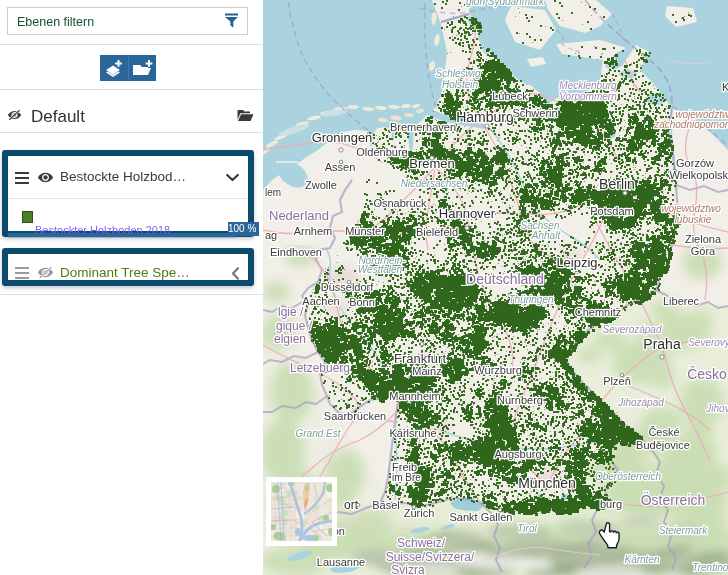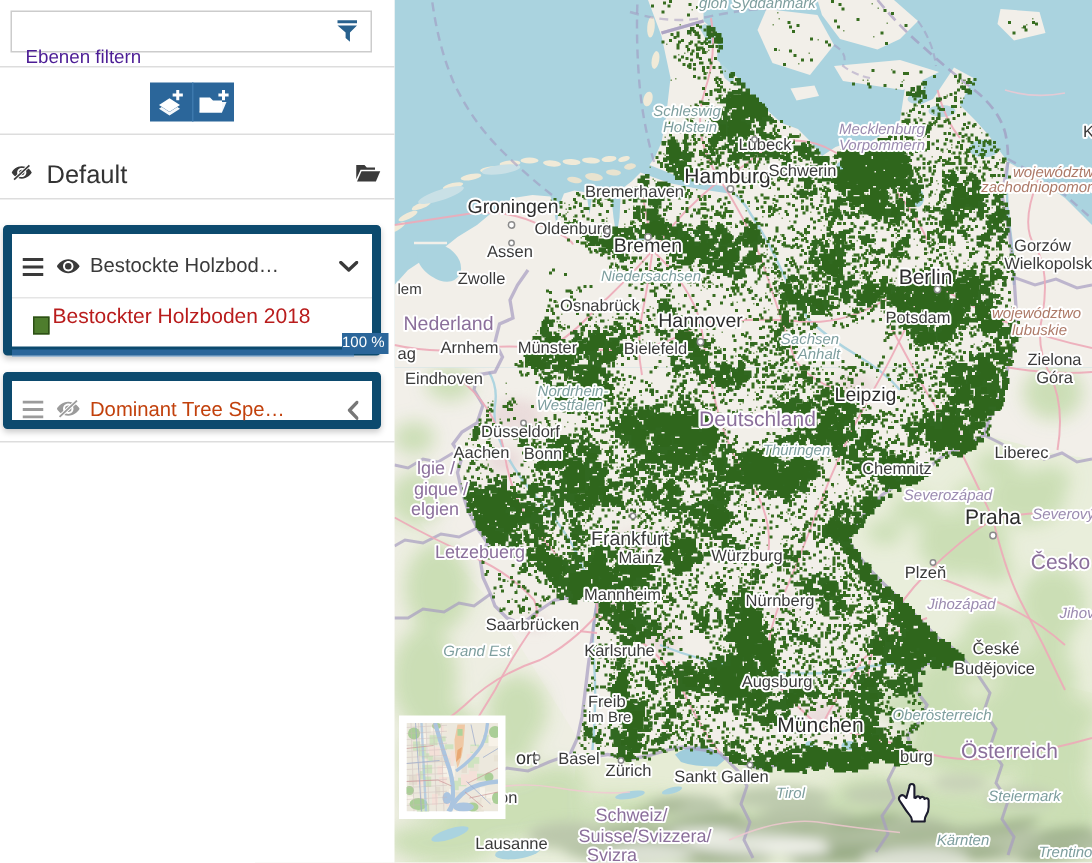--- a/index.html
+++ b/index.html
@@ -1,40 +1,40 @@
 <!DOCTYPE html>
 <html><head><meta charset="utf-8"><style>
 *{margin:0;padding:0;box-sizing:border-box}
 html,body{width:728px;height:575px;overflow:hidden;font-family:"Liberation Sans",sans-serif;background:#ffffff}
 #stage{position:relative;width:728px;height:575px}
 #mapsvg{position:absolute;left:0;top:0}
 #panel{position:absolute;left:0;top:0;width:263px;height:575px;background:#ffffff}
 #searchbox{position:absolute;left:7px;top:7px;width:241px;height:28px;border:1px solid #cccccc;background:#ffffff}
-#ph{position:absolute;left:9px;top:23px;font-size:12.5px;color:#4c1d95}
+#ph{position:absolute;left:9px;top:7px;font-size:12.5px;color:#14532d}
 #funnel{position:absolute;right:7px;top:5px}
 .hr{position:absolute;left:0;width:263px;border-top:1px solid #dddddd}
 #btns{position:absolute;left:100px;top:55px;display:flex}
 .btn{width:28px;height:26px;background:#2b669a;display:flex;align-items:center;justify-content:center}
 .btn+.btn{border-left:1px solid #3d79ad}
 #defrow{position:absolute;left:0;top:99px;width:263px;height:33px}
 .eyeoff{position:absolute;left:7px;top:10px}
 .deftxt{position:absolute;left:31px;top:8px;font-size:17px;color:#333333}
 .fold{position:absolute;left:237px;top:9px}
 .card{position:absolute;left:2px;width:252px;background:#ffffff;border:6px solid #0c4a6e;border-radius:3px;box-shadow:0 2px 4px rgba(0,0,0,0.22)}
 #card1{top:150px;height:87px}
 .row1{position:relative;height:43px}
 .burger{position:absolute;left:7px;top:16px}
 .eye{position:absolute;left:29px;top:15px}
 .ttl{position:absolute;left:52px;top:13px;font-size:13.5px;color:#3a3a3a}
-.ttl.g{color:#c2410c}
+.ttl.g{color:#4d7c0f}
 .chev{position:absolute;right:9px;top:18px}
 .innerhr{position:absolute;left:0;top:42px;width:100%;border-top:1px solid #e5e5e5}
 .legrow{position:absolute;left:0;top:44px;width:100%;height:32px}
 .sw{position:absolute;left:14px;top:11px;width:11px;height:12px;background:#4e7d2d;border:1.5px solid #2d5016}
-.legtxt{position:absolute;left:27px;top:2px;font-size:14px;color:#b91c1c}
+.legtxt{position:absolute;left:27px;top:24px;font-size:11px;color:#8b5cf6}
 .slider{position:absolute;left:0;top:77px;width:228px;height:5px;background:#2b669a;border-bottom:1px solid #9bb8d3}
 .badge{position:absolute;left:228px;top:222px;width:31px;height:14px;background:#2b669a;color:#ffffff;font-size:10px;line-height:14px}
 #card2{top:248px;height:38px}
 #card2 .row1{height:38px}
 #card2 .burger{top:13px}
 #card2 .eye{top:12px}
 #card2 .ttl{top:11px}
 #card2 .chev{top:13px}
 </style></head>
 <body>

